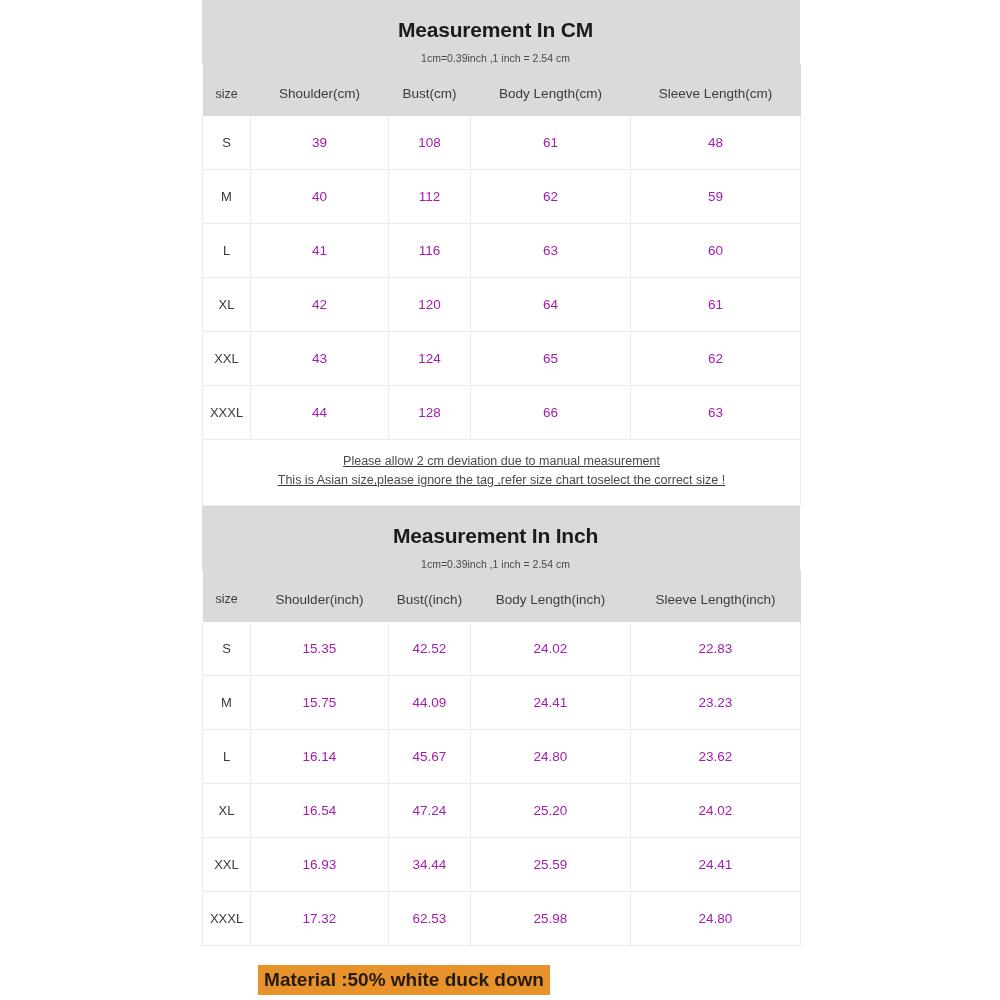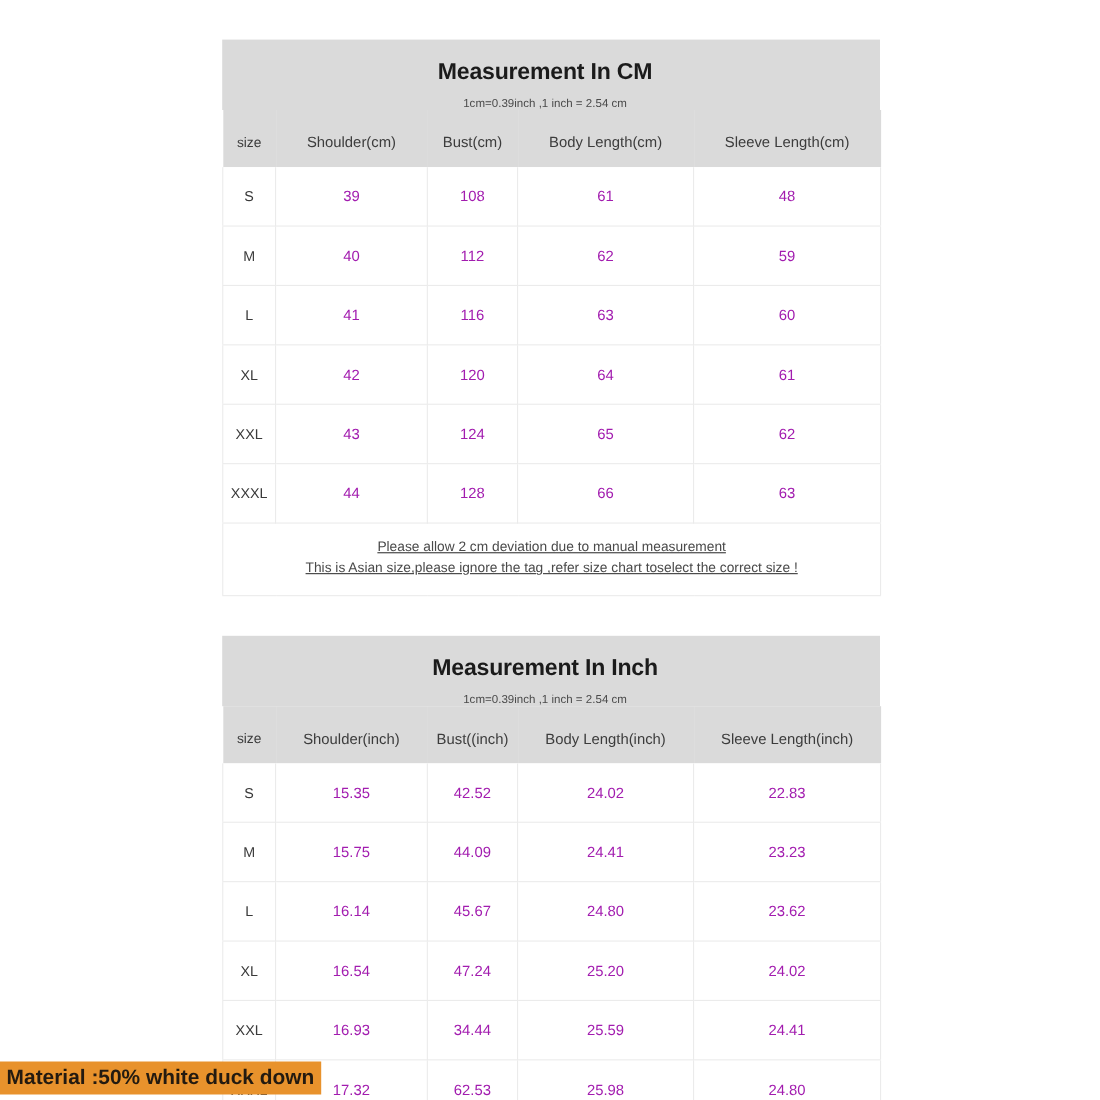--- a/index.html
+++ b/index.html
@@ -27,21 +27,20 @@
     position: absolute;
     left: 202px;
     top: 0px;
     width: 598px;
   }
 
   
   .band {
     background: #dadada;
     padding: 14px 11px 0 0;
-    margin-top: 36px;
   }
   .band-title {
     text-align: center;
     font-size: 21px;
     font-weight: bold;
     color: #1b1b1b;
     letter-spacing: -0.2px;
     margin: 0;
     padding: 4px 0 0 0;
   }
@@ -118,21 +117,21 @@
     border-right: 1px solid #ebebeb;
     border-bottom: 1px solid #ebebeb;
   }
 
   
   .footer {
     position: absolute;
     left: 0;
     top: 965px;
     width: 808px;
-    text-align: left;
+    text-align: center;
   }
   .footer-badge {
     display: inline-block;
     background: #e8922c;
     color: #231a10;
     font-size: 19px;
     font-weight: bold;
     line-height: 1;
     padding: 5px 6px 6px 6px;
     letter-spacing: 0px;

